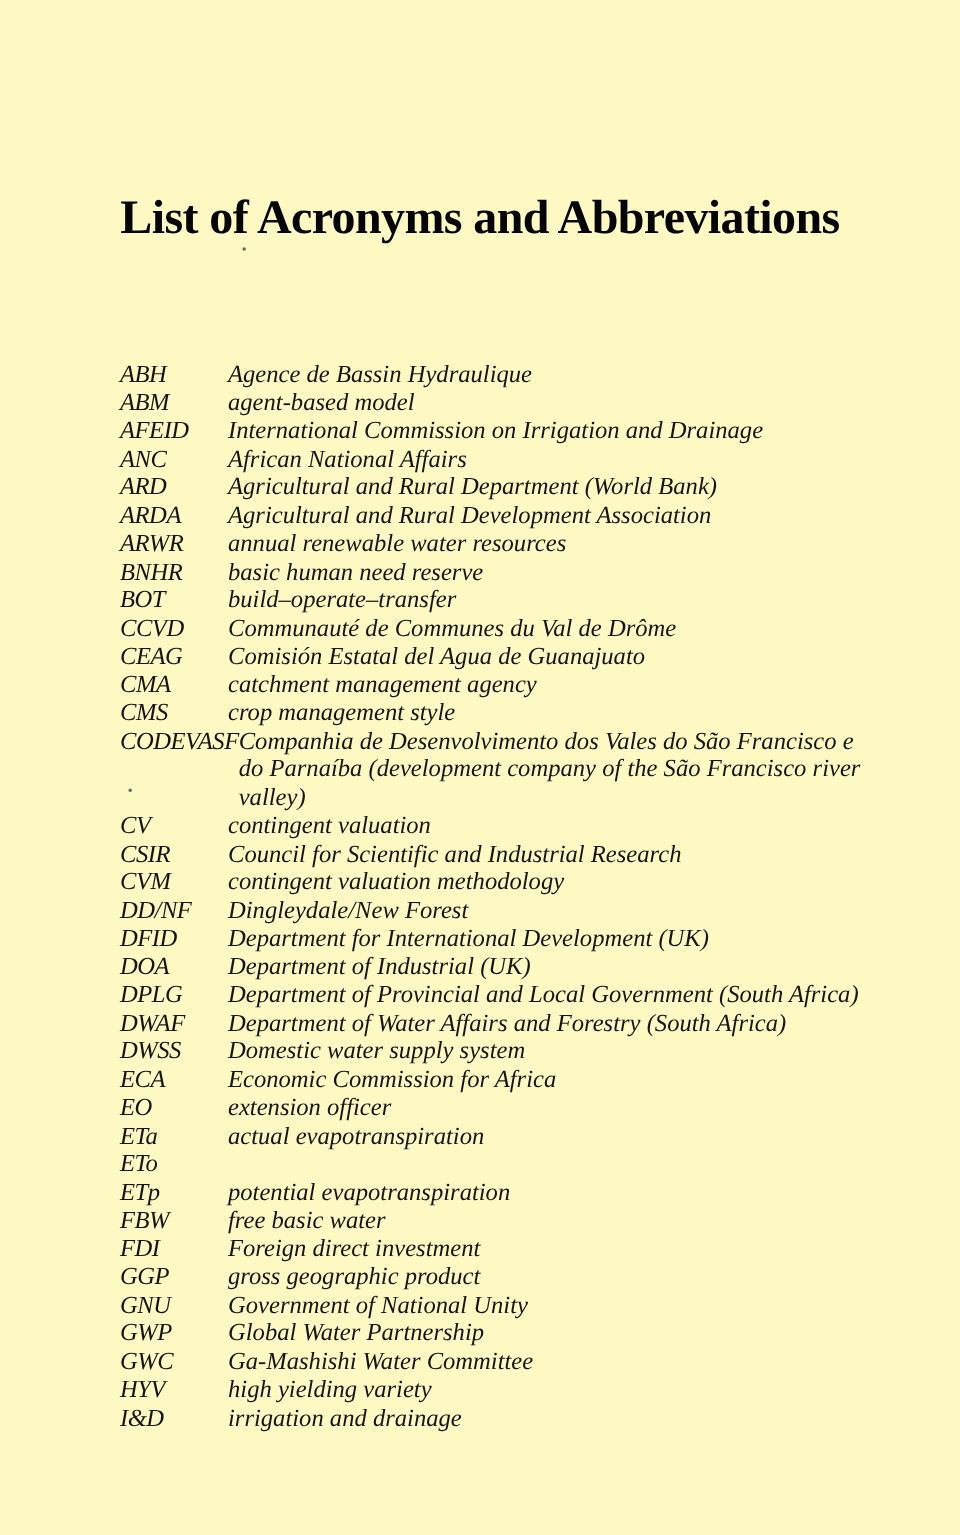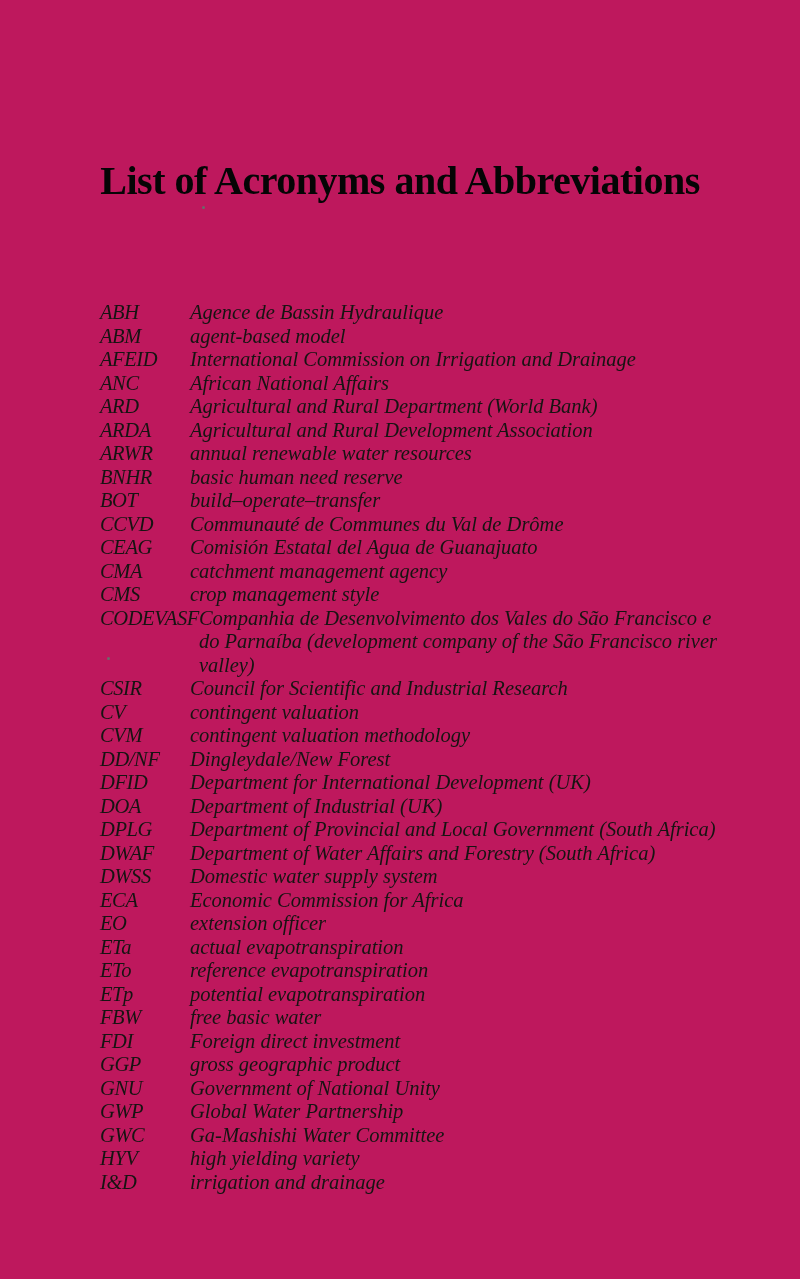--- a/index.html
+++ b/index.html
@@ -4,21 +4,21 @@
 <style>
   html, body {
     margin: 0;
     padding: 0;
     background: #ffffff;
   }
   .page {
     position: relative;
     width: 800px;
     height: 1279px;
-    background: #be185d;
+    background: #fef9c3;
     overflow: hidden;
     font-family: "Liberation Serif", serif;
     color: #161412;
   }
   .title {
     position: absolute;
     top: 158px;
     left: 0;
     width: 100%;
     margin: 0;
@@ -133,30 +133,30 @@
   </div>
 
   <div class="row">
     <span class="abbr">CODEVASF</span>
     <span class="def">Companhia de Desenvolvimento dos Vales do São Francisco e
 do Parnaíba (development company of the São Francisco river
 valley)</span>
   </div>
 
   <div class="row">
+    <span class="abbr">CV</span>
+    <span class="def">contingent valuation</span>
+  </div>
+
+  <div class="row">
     <span class="abbr">CSIR</span>
     <span class="def">Council for Scientific and Industrial Research</span>
   </div>
 
   <div class="row">
-    <span class="abbr">CV</span>
-    <span class="def">contingent valuation</span>
-  </div>
-
-  <div class="row">
     <span class="abbr">CVM</span>
     <span class="def">contingent valuation methodology</span>
   </div>
 
   <div class="row">
     <span class="abbr">DD/NF</span>
     <span class="def">Dingleydale/New Forest</span>
   </div>
 
   <div class="row">
@@ -194,21 +194,20 @@
     <span class="def">extension officer</span>
   </div>
 
   <div class="row">
     <span class="abbr">ETa</span>
     <span class="def">actual evapotranspiration</span>
   </div>
 
   <div class="row">
     <span class="abbr">ETo</span>
-    <span class="def">reference evapotranspiration</span>
   </div>
 
   <div class="row">
     <span class="abbr">ETp</span>
     <span class="def">potential evapotranspiration</span>
   </div>
 
   <div class="row">
     <span class="abbr">FBW</span>
     <span class="def">free basic water</span>

